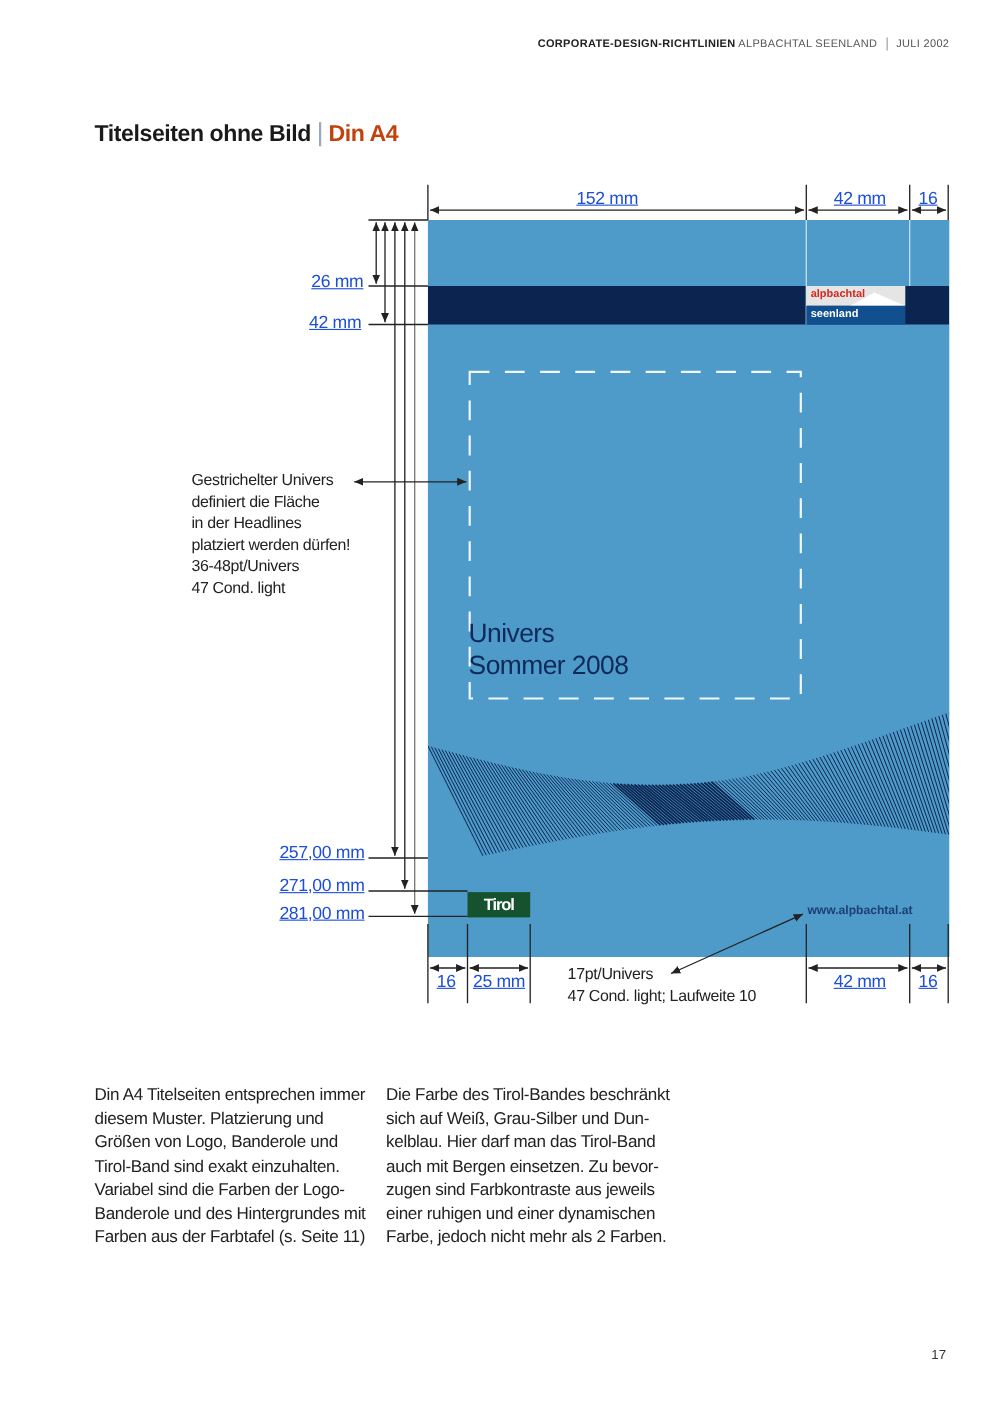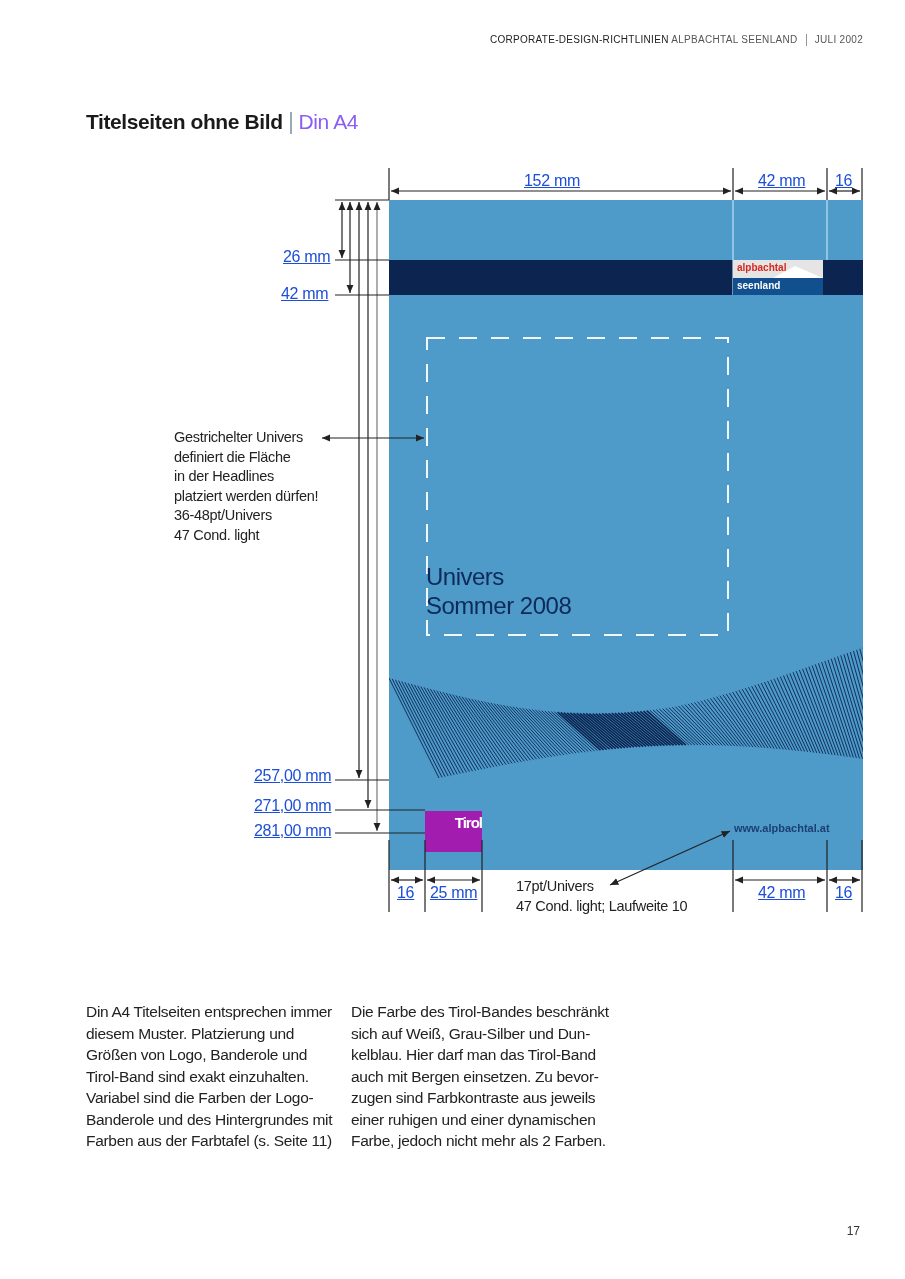--- a/index.html
+++ b/index.html
@@ -1,35 +1,35 @@
 <!DOCTYPE html>
 <html><head>
 <meta charset="utf-8">
 <style>
   html, body { margin:0; padding:0; background:#ffffff; }
   body { width:905px; height:1279px; position:relative; overflow:hidden;
          font-family:"Liberation Sans", sans-serif; color:#1a1a1a; }
   .abs { position:absolute; }
   .running-head { top:34px; right:42px; font-size:10px; letter-spacing:0.3px; color:#333; white-space:nowrap; }
-  .running-head b { font-weight:normal; color:#222; }
+  .running-head b { font-weight:bold; color:#222; }
   .running-head .light { color:#555; }
   .running-head .sep { display:inline-block; width:1px; height:12px; background:#999; vertical-align:middle; margin:0 5px; }
   .title { left:86px; top:110px; font-size:21px; white-space:nowrap; letter-spacing:-0.4px; }
   .title b { font-weight:bold; }
   .title .sep { display:inline-block; width:2px; height:22px; background:#9aa8b8; vertical-align:middle; margin:0 7px; }
-  .title .thin { font-weight:normal; color:#8b5cf6;text-align:center; }
+  .title .thin { font-weight:bold; color:#c2410c;text-align:center; }
   .dim { font-size:16px; color:#1d4ed8; white-space:nowrap; letter-spacing:-0.3px;text-decoration:underline; }
   .note { font-size:14.5px; line-height:19.5px; color:#222; letter-spacing:-0.3px; }
-  .body-col { font-size:15.5px; line-height:21.5px; color:#222; letter-spacing:-0.3px; width:265px;margin-top:16px; }
+  .body-col { font-size:15.5px; line-height:21.5px; color:#222; letter-spacing:-0.3px; width:265px; }
   .page-num { right:45px; top:1224px; font-size:12px; color:#333; }
   .cover { left:389px; top:200px; width:474px; height:670px; background:#4e9ac9; overflow:hidden; }
   .headline { left:426px; top:562px; font-size:24px; line-height:29px; color:#0d2a5a; letter-spacing:-0.5px; }
   .url { left:734px; top:822px; font-size:11px; color:#1d3f73;font-weight:bold; }
-  .tirol { left:425px; top:811px; width:57px; height:41px; background:#a21caf; color:#fff;
-           font-weight:bold; font-size:15px; text-align:right; line-height:23px; letter-spacing:-1px; }
+  .tirol { left:425px; top:811px; width:57px; height:23px; background:#14532d; color:#fff;
+           font-weight:bold; font-size:15px; text-align:center; line-height:23px; letter-spacing:-1px; }
   .logo-top { left:733px; top:260px; width:90px; height:18px; background:#e5e5e5; }
   .logo-top span { position:absolute; left:4px; top:2px; font-size:10px; font-weight:bold; color:#d6281e; }
   .logo-bot { left:733px; top:278px; width:90px; height:17px; background:#124f8f;text-align:center; }
   .logo-bot span { position:absolute; left:4px; top:2px; font-size:10px; font-weight:bold; color:#fff; }
 </style>
 </head>
 <body>
 
 <div class="abs running-head">
   <b>CORPORATE-DESIGN-RICHTLINIEN</b>

